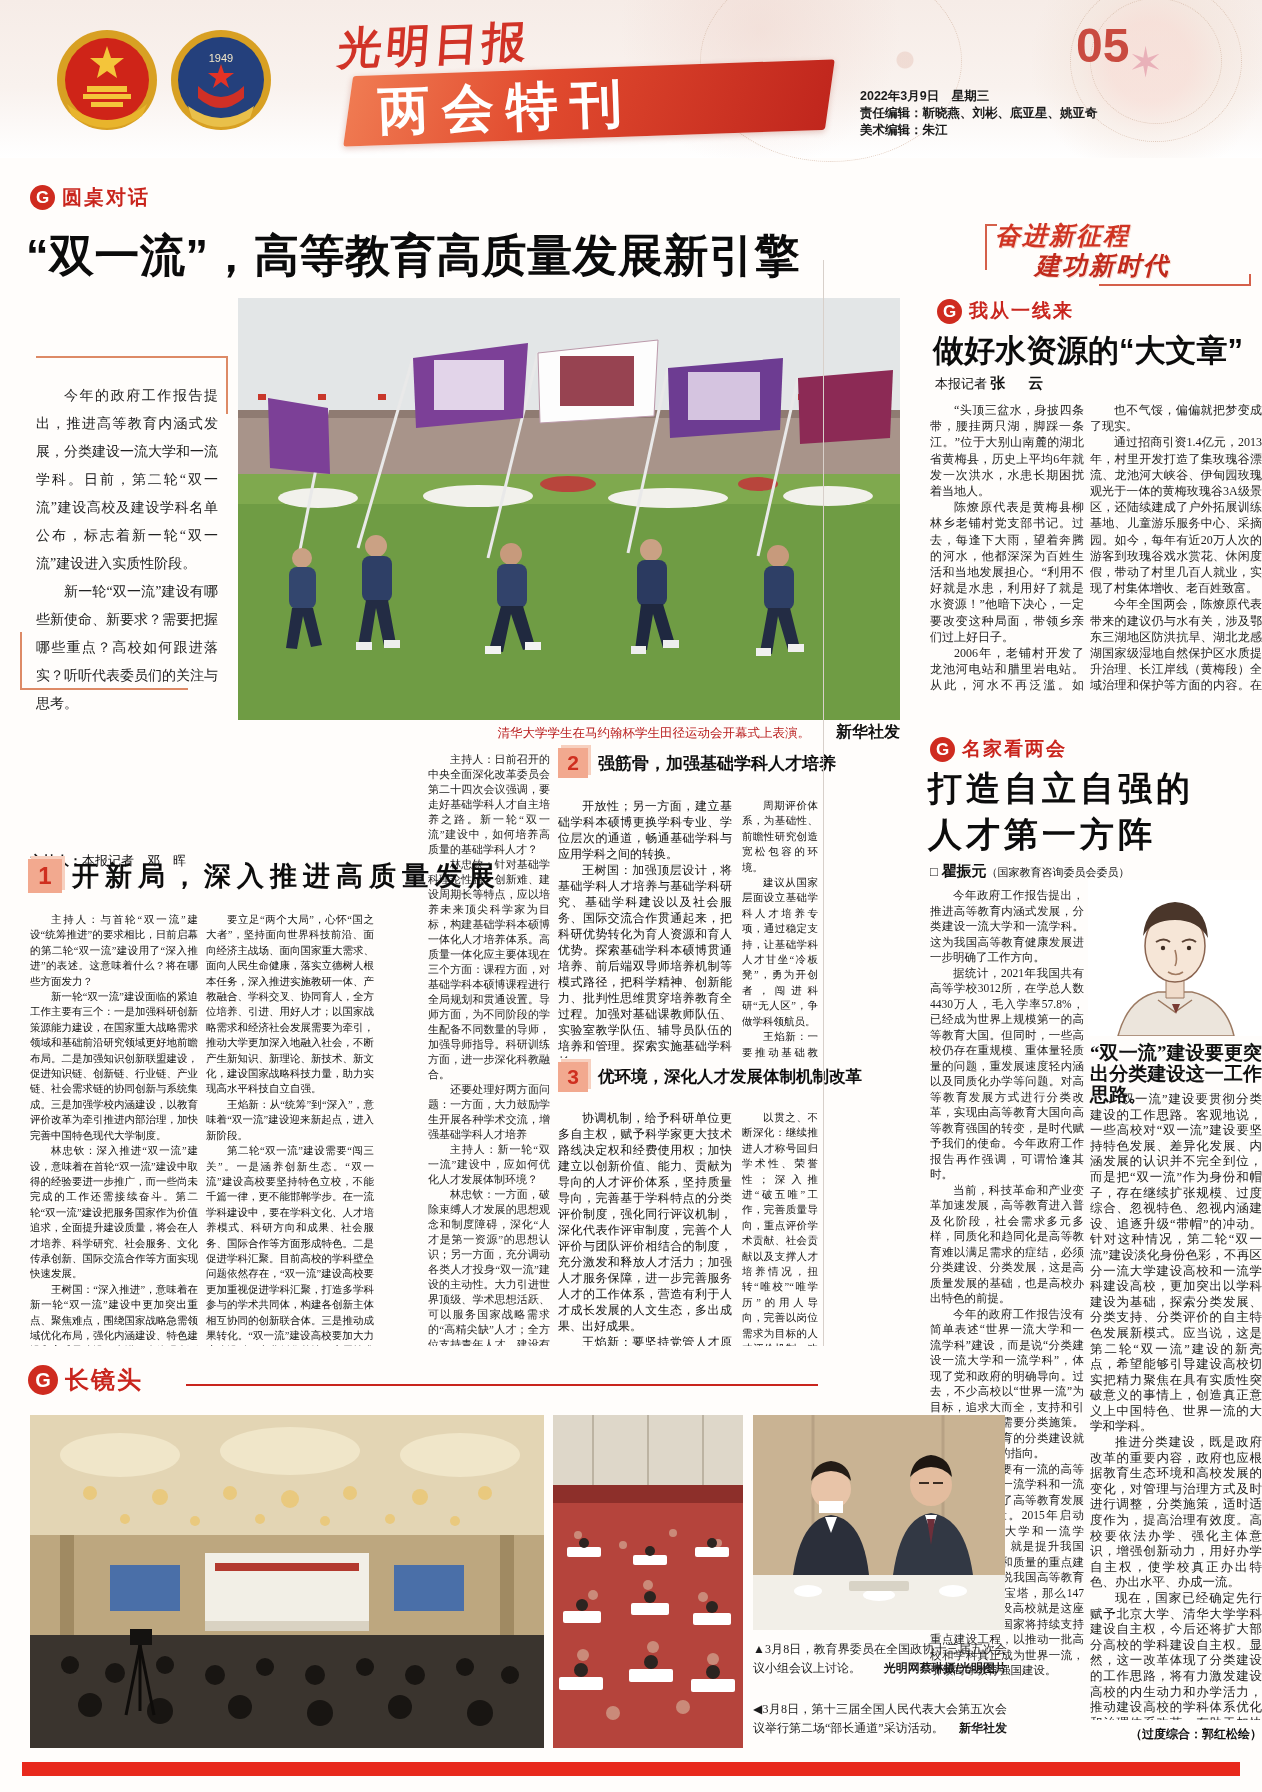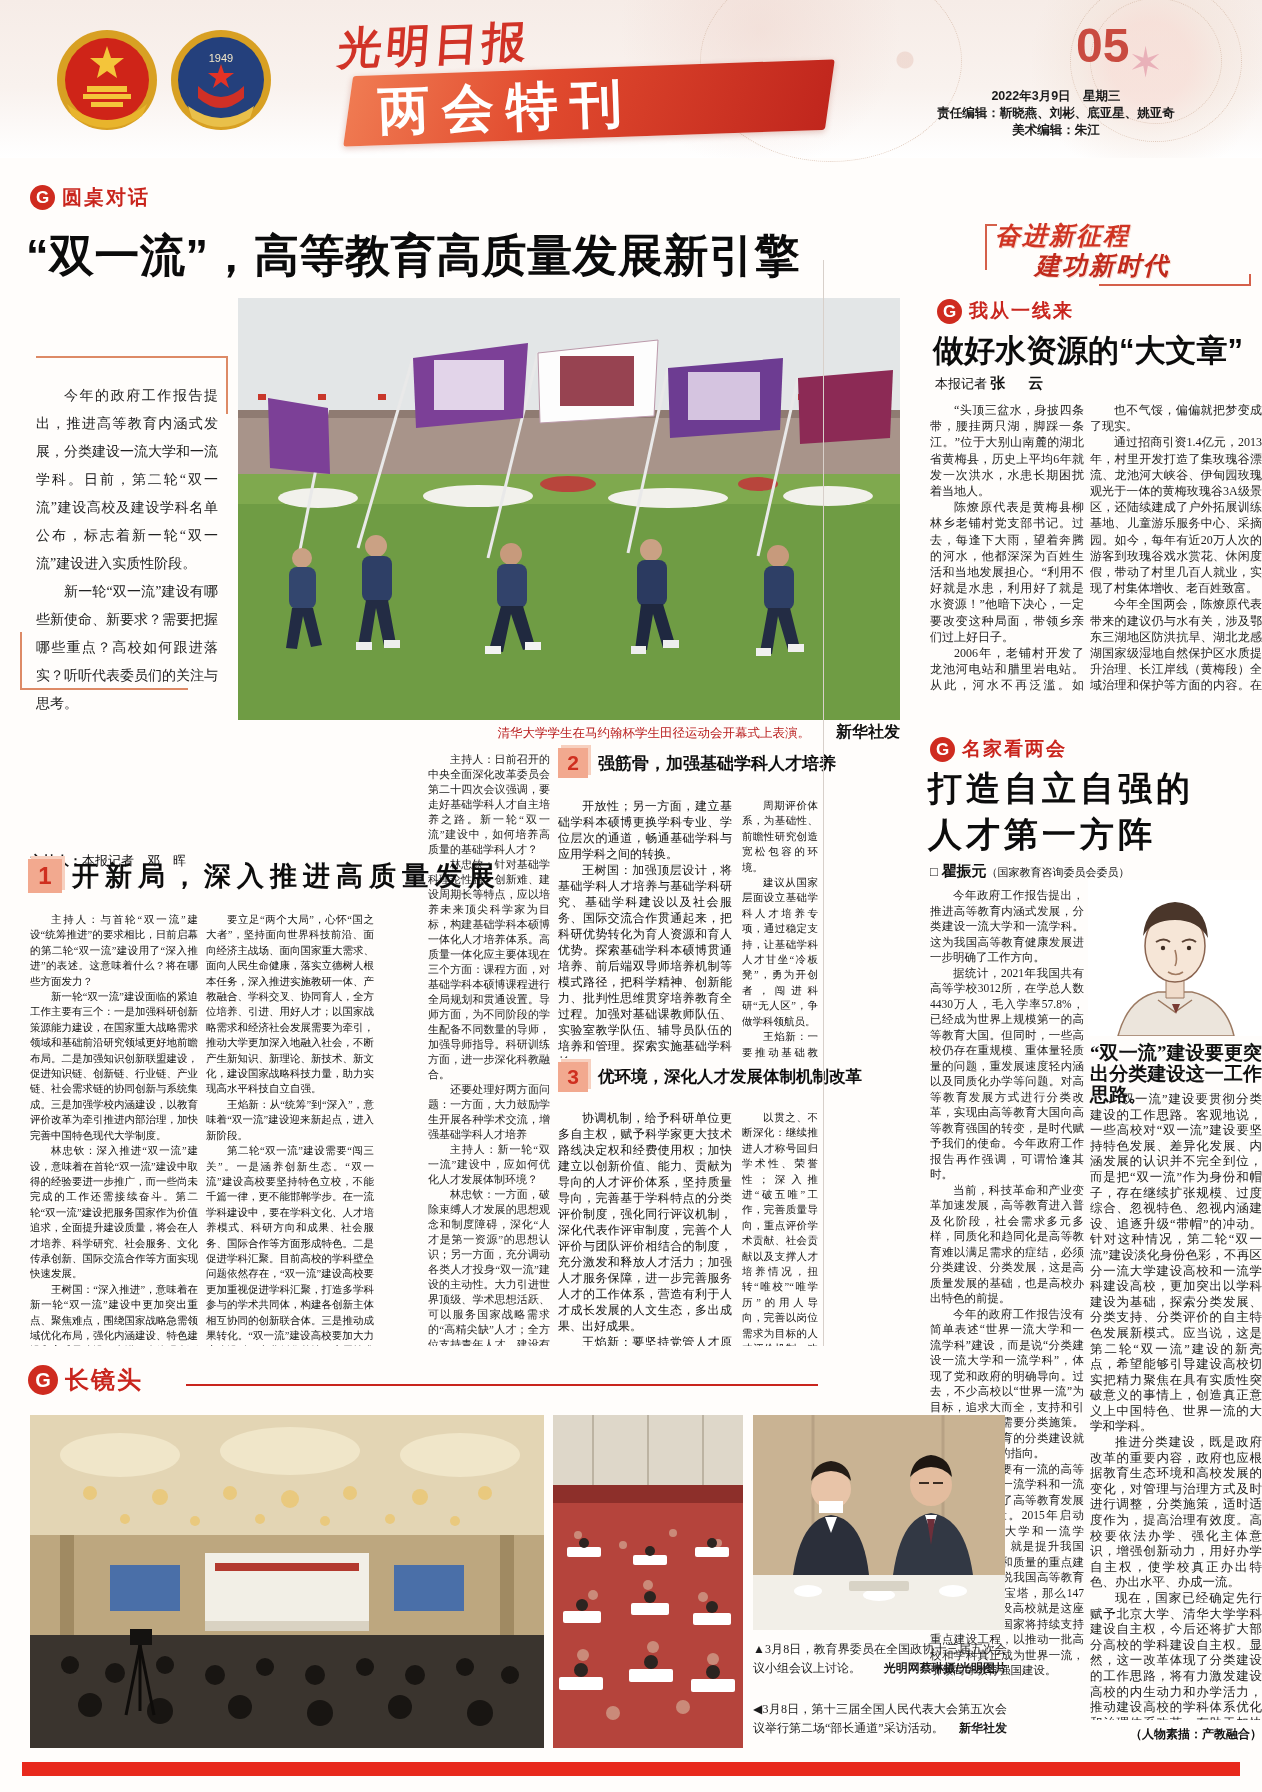--- a/index.html
+++ b/index.html
@@ -16,21 +16,21 @@
   .ring{position:absolute;border:1.5px dotted #d9bfae;border-radius:50%;opacity:.8;}
   #star-deco{position:absolute;left:1128px;top:38px;color:#e7a9b4;font-size:42px;opacity:.85;}
   .masthead{left:338px;top:16px;font-size:44px;font-weight:bold;color:#d13327;
     letter-spacing:4px;transform:rotate(-2deg) skewX(-6deg);font-family:"DejaVu Serif",serif;}
   #banner{left:348px;top:68px;width:482px;height:70px;
     background:linear-gradient(100deg,#f07b52 0%,#e14a2e 40%,#c0261d 100%);
     transform:rotate(-2deg) skewX(-10deg);border-radius:3px;box-shadow:0 2px 6px rgba(150,40,20,.25);}
   #banner span{display:block;transform:skewX(10deg);color:#fff;font-weight:900;font-size:52px;
     letter-spacing:12px;padding:2px 0 0 30px;font-family:"Liberation Sans",sans-serif;}
   #page-num{left:1076px;top:18px;font-size:48px;font-weight:bold;color:#c94b40;font-family:"Liberation Sans",sans-serif;}
-  #dateblock{left:860px;top:88px;width:392px;text-align:center;font-size:12.5px;line-height:17px;
+  #dateblock{left:860px;top:88px;width:392px;text-align:left;font-size:12.5px;line-height:17px;
     font-weight:bold;color:#1a1a1a;font-family:"Liberation Sans",sans-serif;}
   
   .emblem{position:absolute;top:24px;width:106px;height:118px;}
   
   .glabel{display:flex;align-items:center;gap:7px;}
   .gicon{width:25px;height:25px;border-radius:50%;background:#cf2b1f;color:#fff;font-weight:900;
     font-size:17px;line-height:25px;text-align:center;font-family:"Liberation Sans",sans-serif;flex:0 0 25px;}
   .glabel b{font-size:20px;color:#c9251d;font-family:"Liberation Sans",sans-serif;letter-spacing:2px;}
   .bt{font-size:10.5px;line-height:15.4px;text-align:justify;overflow:hidden;}
   .bt p,.kai p{margin:0;text-indent:2em;}
@@ -347,21 +347,21 @@
     <path d="M87 70 q3 10 0 16 M80 92 q8 5 15 0" stroke="#a07a60" stroke-width="1.6" fill="none"></path>
     <path d="M70 120 L87 132 L104 120" fill="none" stroke="#9c7a62" stroke-width="1.5"></path>
     <path d="M84 124 l4 10 l4 -10" fill="#7a3c34"></path>
   </svg>
   <div id="ex-lead" class="abs">“双一流”建设要更突出分类建设这一工作思路。</div>
   <div class="abs kai" style="left:1090px;top:1092px;width:172px;height:628px;font-size:12.5px;line-height:15.6px;">
       <p>“双一流”建设要贯彻分类建设的工作思路。客观地说，一些高校对“双一流”建设要坚持特色发展、差异化发展、内涵发展的认识并不完全到位，而是把“双一流”作为身份和帽子，存在继续扩张规模、过度综合、忽视特色、忽视内涵建设、追逐升级“带帽”的冲动。针对这种情况，第二轮“双一流”建设淡化身份色彩，不再区分一流大学建设高校和一流学科建设高校，更加突出以学科建设为基础，探索分类发展、分类支持、分类评价的自主特色发展新模式。应当说，这是第二轮“双一流”建设的新亮点，希望能够引导建设高校切实把精力聚焦在具有实质性突破意义的事情上，创造真正意义上中国特色、世界一流的大学和学科。</p>
       <p>推进分类建设，既是政府改革的重要内容，政府也应根据教育生态环境和高校发展的变化，对管理与治理方式及时进行调整，分类施策，适时适度作为，提高治理有效度。高校要依法办学、强化主体意识，增强创新动力，用好办学自主权，使学校真正办出特色、办出水平、办成一流。</p>
       <p>现在，国家已经确定先行赋予北京大学、清华大学学科建设自主权，今后还将扩大部分高校的学科建设自主权。显然，这一改革体现了分类建设的工作思路，将有力激发建设高校的内生动力和办学活力，推动建设高校的学科体系优化和治理体系改革，有助于加快建设步伐，打造自立自强的人才第一方阵，推动原始创新和关键领域突破。</p>
     </div>
-  <div id="ex-credit" class="abs">（人物素描：产教融合）</div>
+  <div id="ex-credit" class="abs">（过度综合：郭红松绘）</div>
 
   <div class="abs glabel" style="left:28px;top:1364px;">
     <span class="gicon" style="width:30px;height:30px;font-size:20px;line-height:30px;flex-basis:30px;">G</span>
     <b style="font-size:24px;">长镜头</b>
   </div>
   <div id="cjt-line" class="abs"></div>
 
   <svg class="abs photo" style="left:30px;top:1415px;" width="514" height="333" viewBox="0 0 514 333">
     <rect width="514" height="333" fill="#c9b霧a"></rect>
     <rect width="514" height="333" fill="#cdb691"></rect>

